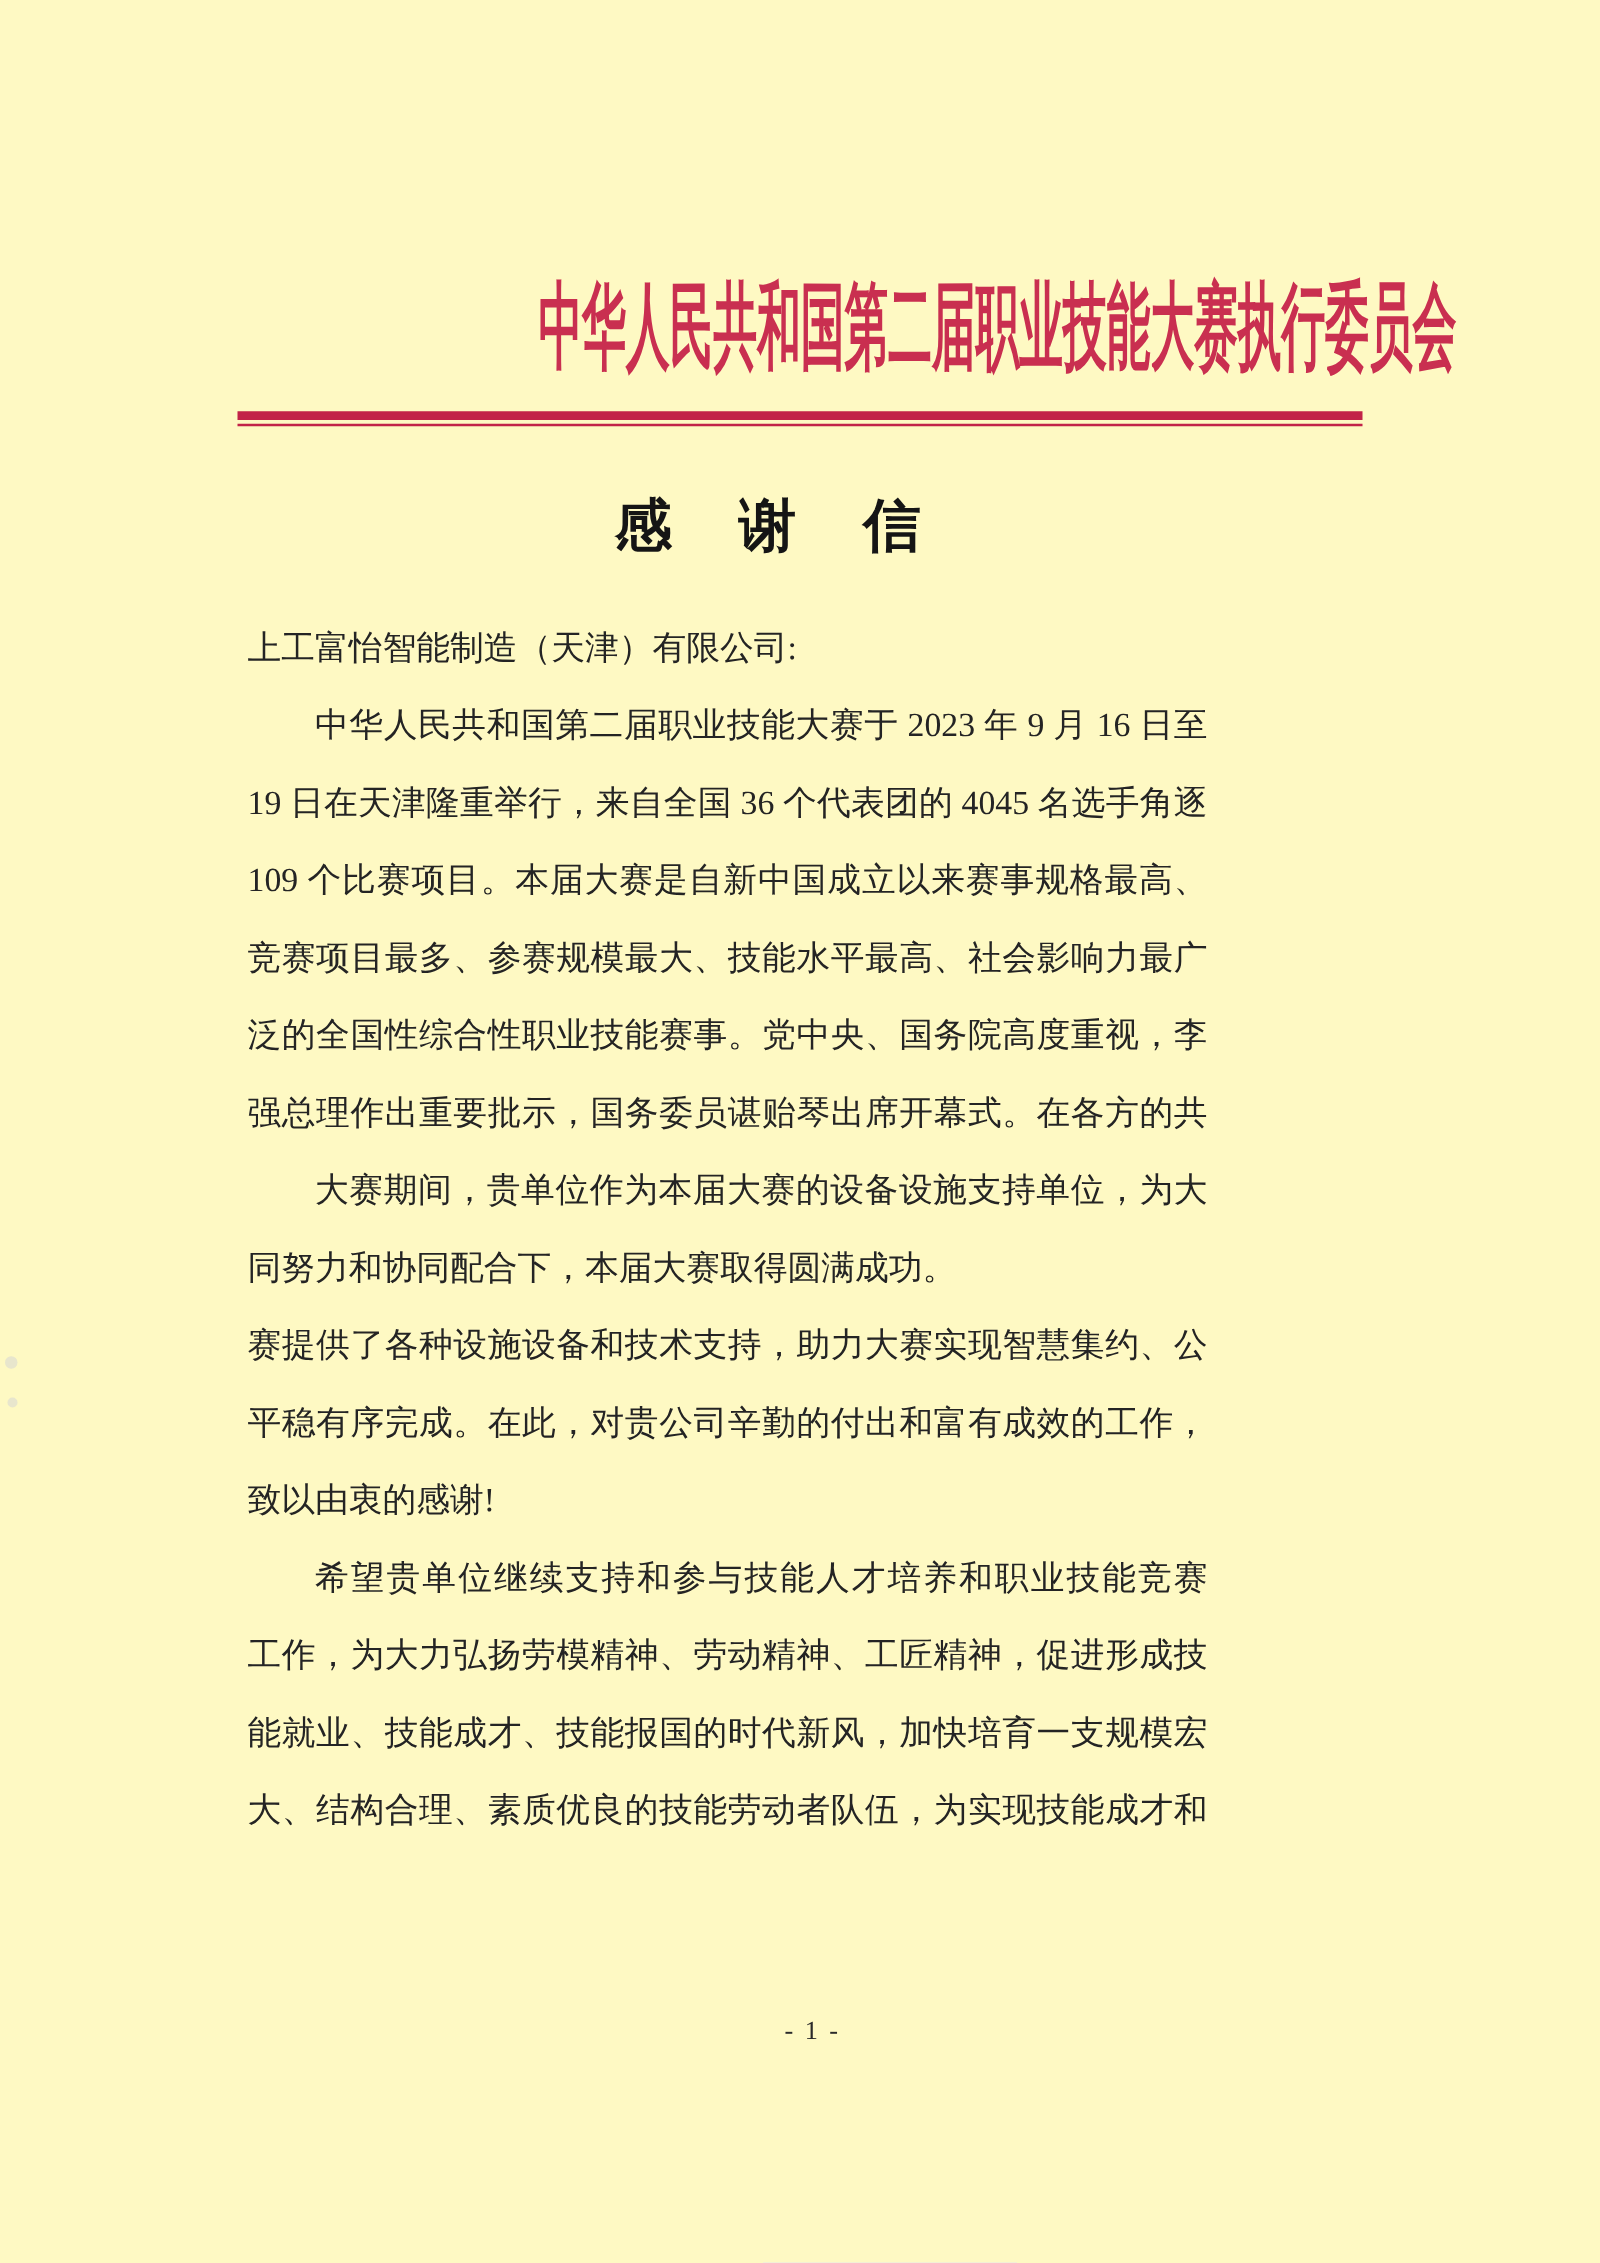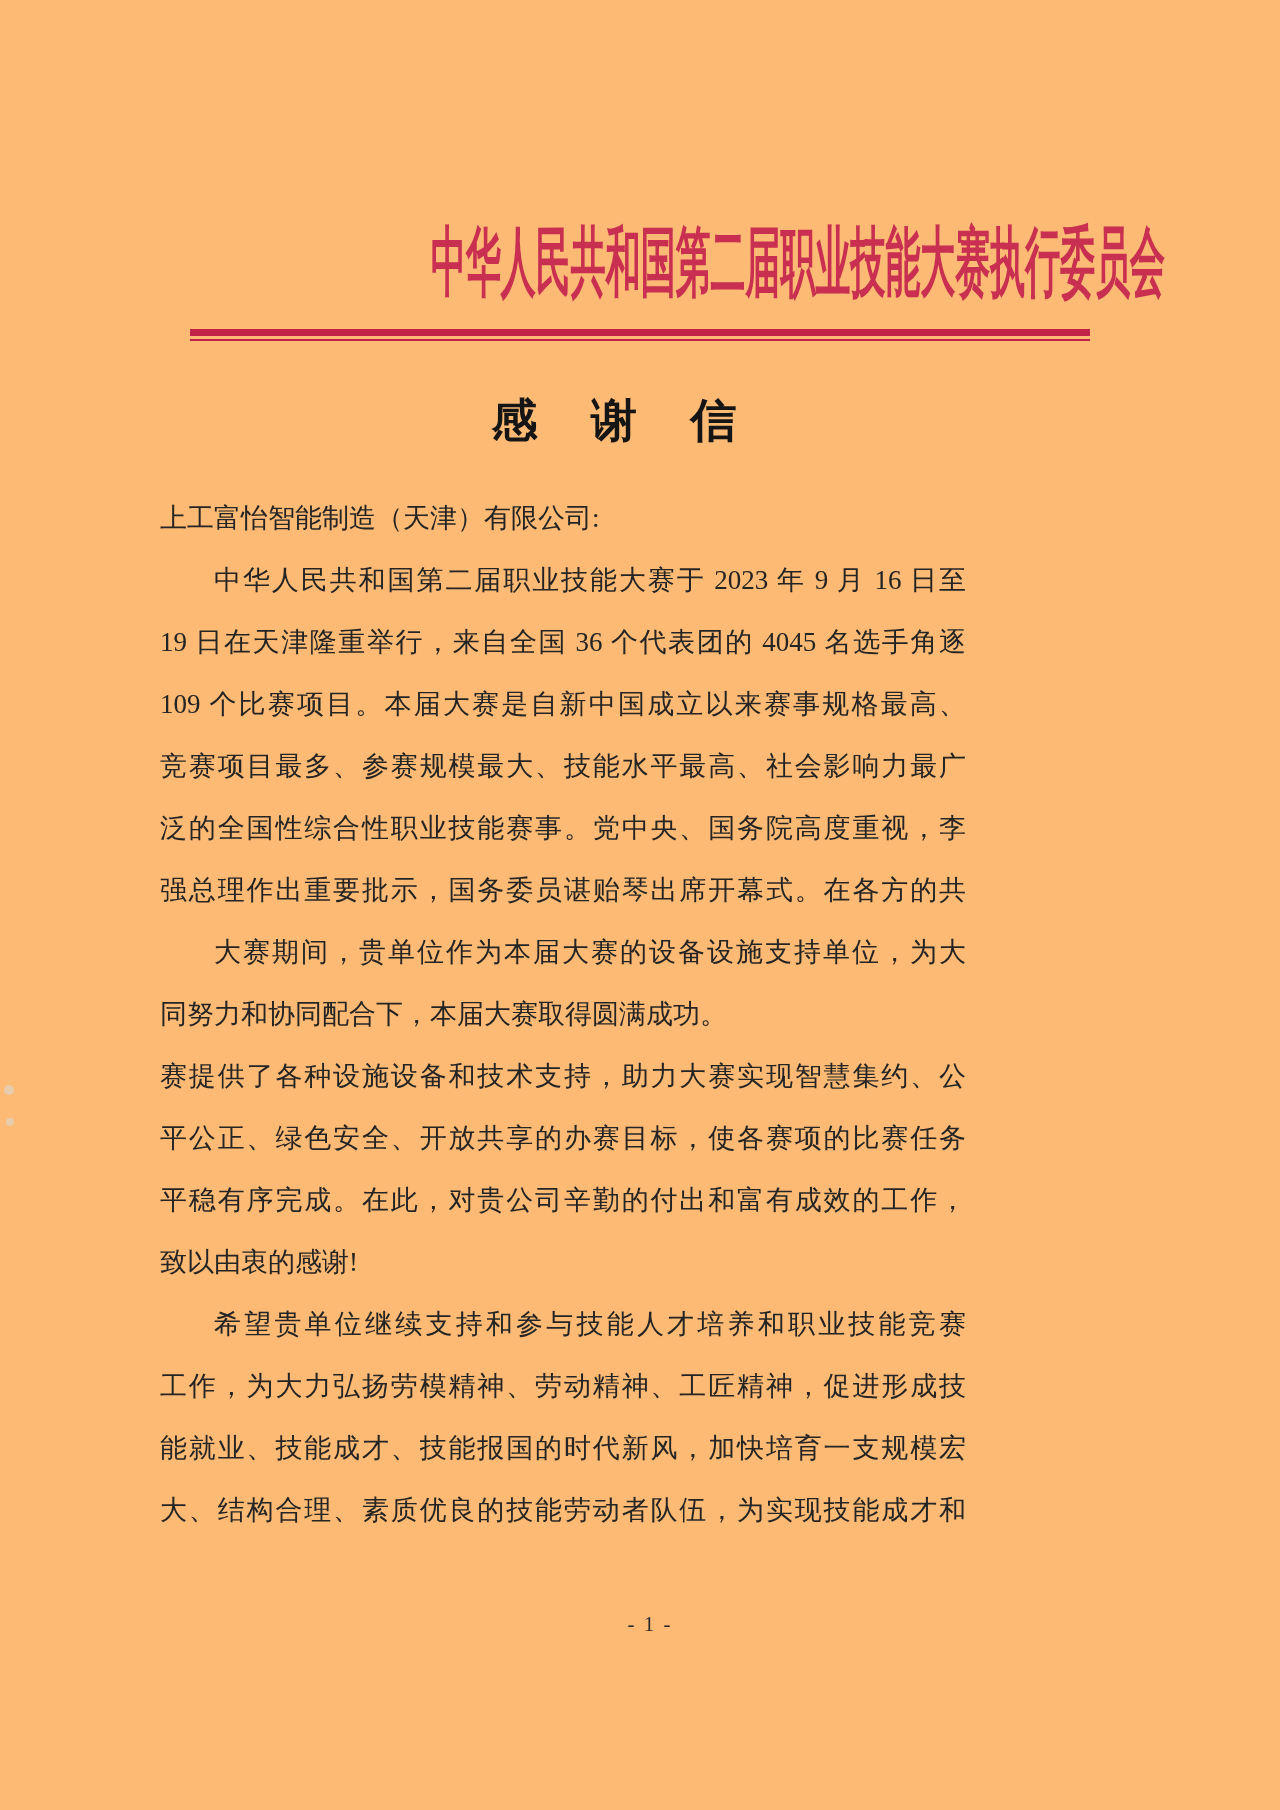--- a/index.html
+++ b/index.html
@@ -2,21 +2,21 @@
 <html><head>
 <meta charset="utf-8">
 <style>
   * { margin: 0; padding: 0; box-sizing: border-box; }
   html, body { background: #e9e9e7; }
   .page {
     position: relative;
     width: 1280px;
     height: 1810px;
     margin: 0 auto;
-    background: #fdba74;
+    background: #fef9c3;
     overflow: hidden;
     font-family: "Liberation Serif", "DejaVu Serif", serif;
     color: #1f1f1f;
   }
   
   .scan-mark {
     position: absolute;
     background: #d8d8d4;
     border-radius: 50%;
     opacity: 0.6;
@@ -74,20 +74,21 @@
     font-size: 27px;
     color: #242424;
   }
   .letter-body .line {
     line-height: 62px;
     height: 62px;
     overflow: hidden;
     text-align: justify;
     text-justify: distribute;
     white-space: normal;
+    margin-left: 38px;
   }
   .letter-body .line.justify { text-align-last: justify; }
   .letter-body .line.no-justify { text-align: left; text-align-last: left; }
   .letter-body .line.indent { text-indent: 54px; }
   .page-footer {
     position: absolute;
     top: 1612px;
     left: 0;
     width: 1300px;
     text-align: center;
@@ -118,21 +119,20 @@
 
   <div class="line justify indent">中华人民共和国第二届职业技能大赛于 2023 年 9 月 16 日至</div>
       <div class="line justify">19 日在天津隆重举行，来自全国 36 个代表团的 4045 名选手角逐</div>
       <div class="line justify">109 个比赛项目。本届大赛是自新中国成立以来赛事规格最高、</div>
       <div class="line justify">竞赛项目最多、参赛规模最大、技能水平最高、社会影响力最广</div>
       <div class="line justify">泛的全国性综合性职业技能赛事。党中央、国务院高度重视，李</div>
       <div class="line justify">强总理作出重要批示，国务委员谌贻琴出席开幕式。在各方的共</div>
       <div class="line justify indent">大赛期间，贵单位作为本届大赛的设备设施支持单位，为大</div>
       <div class="line no-justify">同努力和协同配合下，本届大赛取得圆满成功。</div>
       <div class="line justify">赛提供了各种设施设备和技术支持，助力大赛实现智慧集约、公</div>
-      <div class="line justify">平公正、绿色安全、开放共享的办赛目标，使各赛项的比赛任务</div>
       <div class="line justify">平稳有序完成。在此，对贵公司辛勤的付出和富有成效的工作，</div>
       <div class="line no-justify">致以由衷的感谢!</div>
       <div class="line justify indent">希望贵单位继续支持和参与技能人才培养和职业技能竞赛</div>
       <div class="line justify">工作，为大力弘扬劳模精神、劳动精神、工匠精神，促进形成技</div>
       <div class="line justify">能就业、技能成才、技能报国的时代新风，加快培育一支规模宏</div>
       <div class="line justify">大、结构合理、素质优良的技能劳动者队伍，为实现技能成才和</div>
     </div>
 
   <div class="page-footer">- 1 -</div>
 

